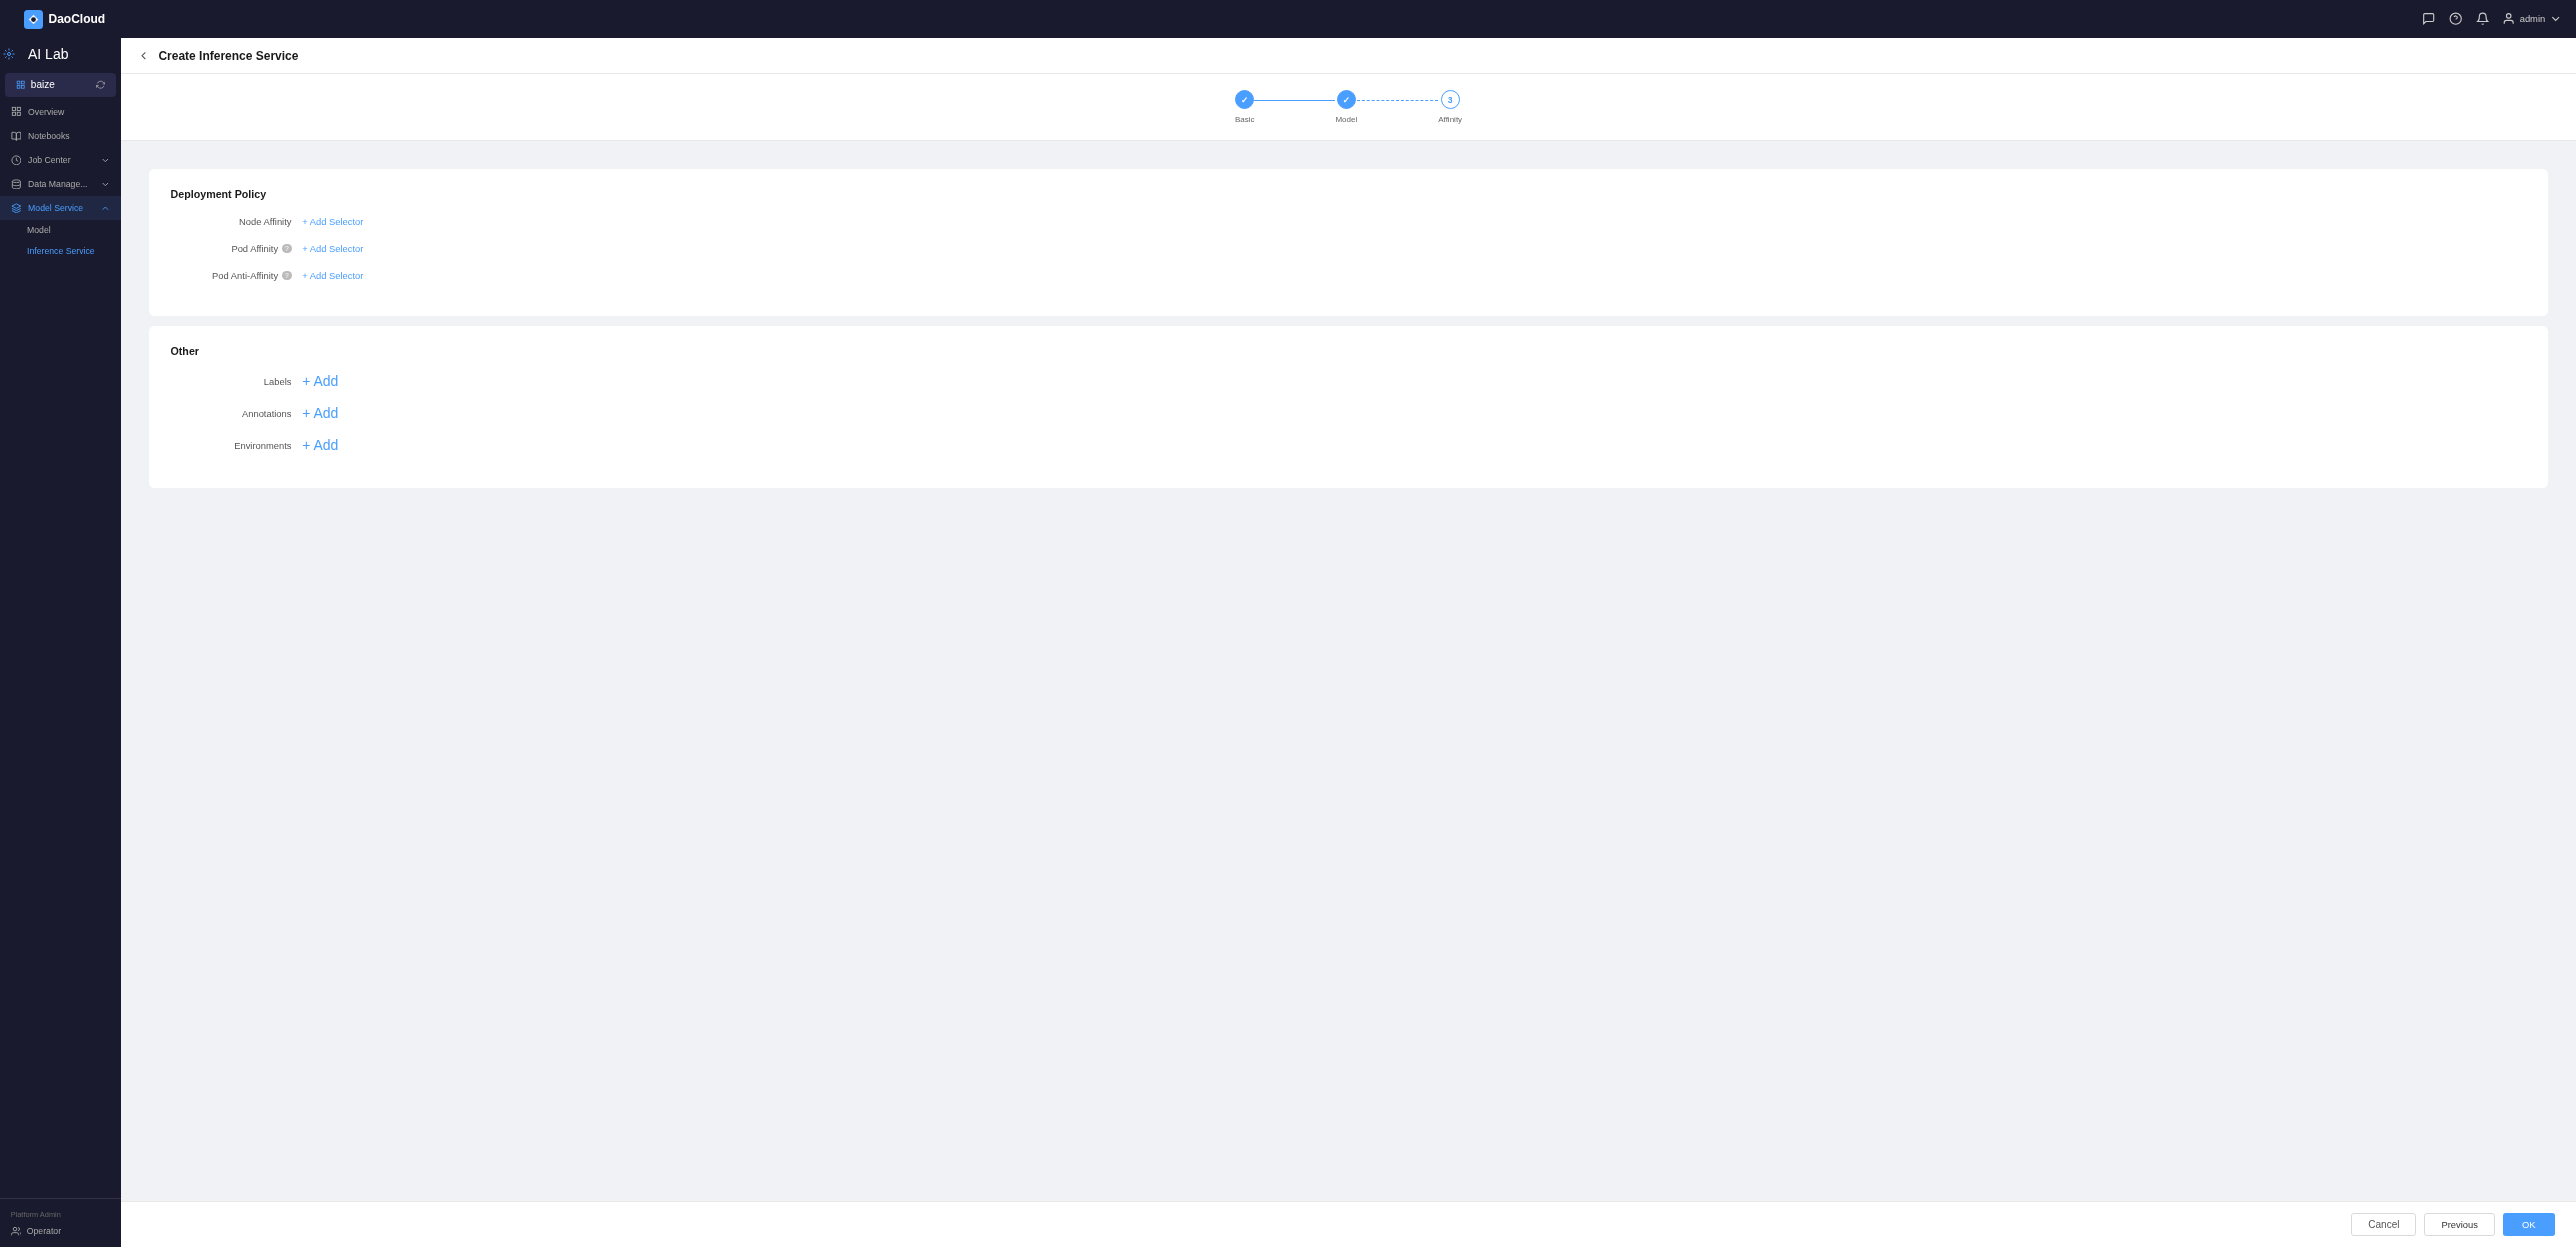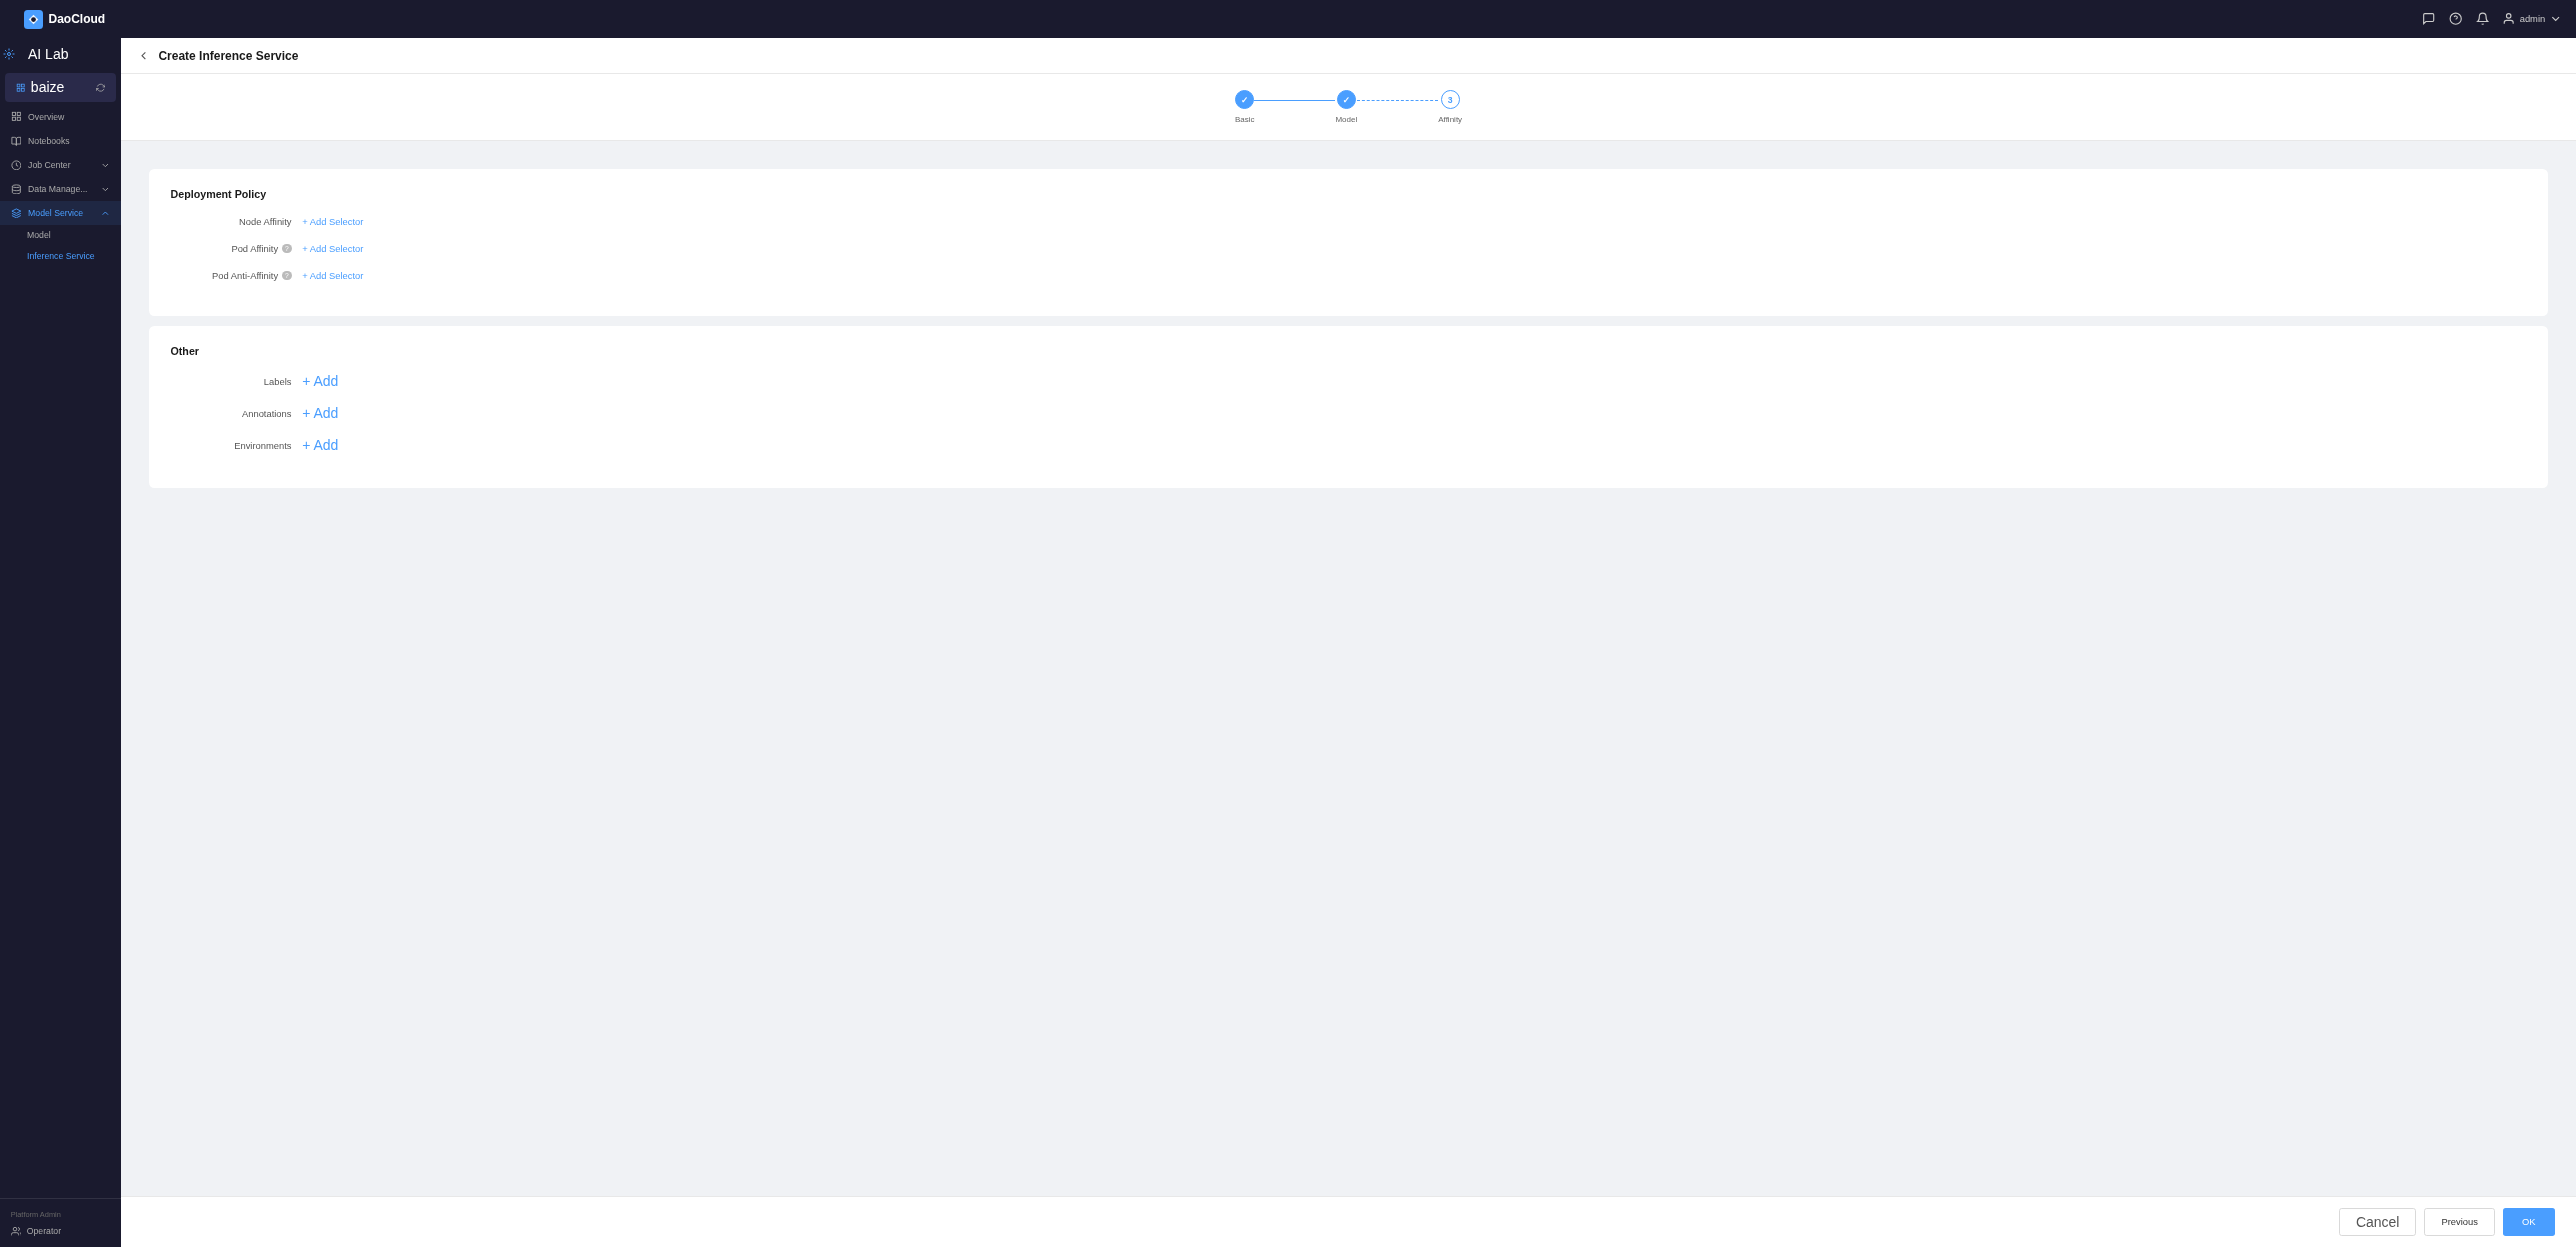--- a/index.html
+++ b/index.html
@@ -41,21 +41,21 @@
     .workspace-item {
       display: flex;
       align-items: center;
       justify-content: space-between;
       padding: 6.7px 10.7px;
       background: #2a2a4a;
       margin: 2.7px 5.4px;
       border-radius: 4px;
       cursor: pointer;
       color: #fff;
-      font-size: 14px;
+      font-size: 10px;
     }
     .workspace-item .ws-left { display: flex; align-items: center; gap: 5.4px; }
 
     .nav-item {
       display: flex;
       align-items: center;
       justify-content: space-between;
       padding: 6.7px 10.7px;
       font-size: 8.7px;
       color: #aaa;
@@ -227,21 +227,21 @@
       justify-content: flex-end;
       gap: 8px;
       flex-shrink: 0;
     }
     .btn-cancel {
       padding: 5.4px 16px;
       border: 0.7px solid #d9d9d9;
       border-radius: 2.7px;
       background: #fff;
       color: #555;
-      font-size: 14px;
+      font-size: 10px;
       cursor: pointer;
       text-align: right;
     }
     .btn-previous {
       padding: 5.4px 16px;
       border: 0.7px solid #d9d9d9;
       border-radius: 2.7px;
       background: #fff;
       color: #333;
       font-size: 9.4px;

